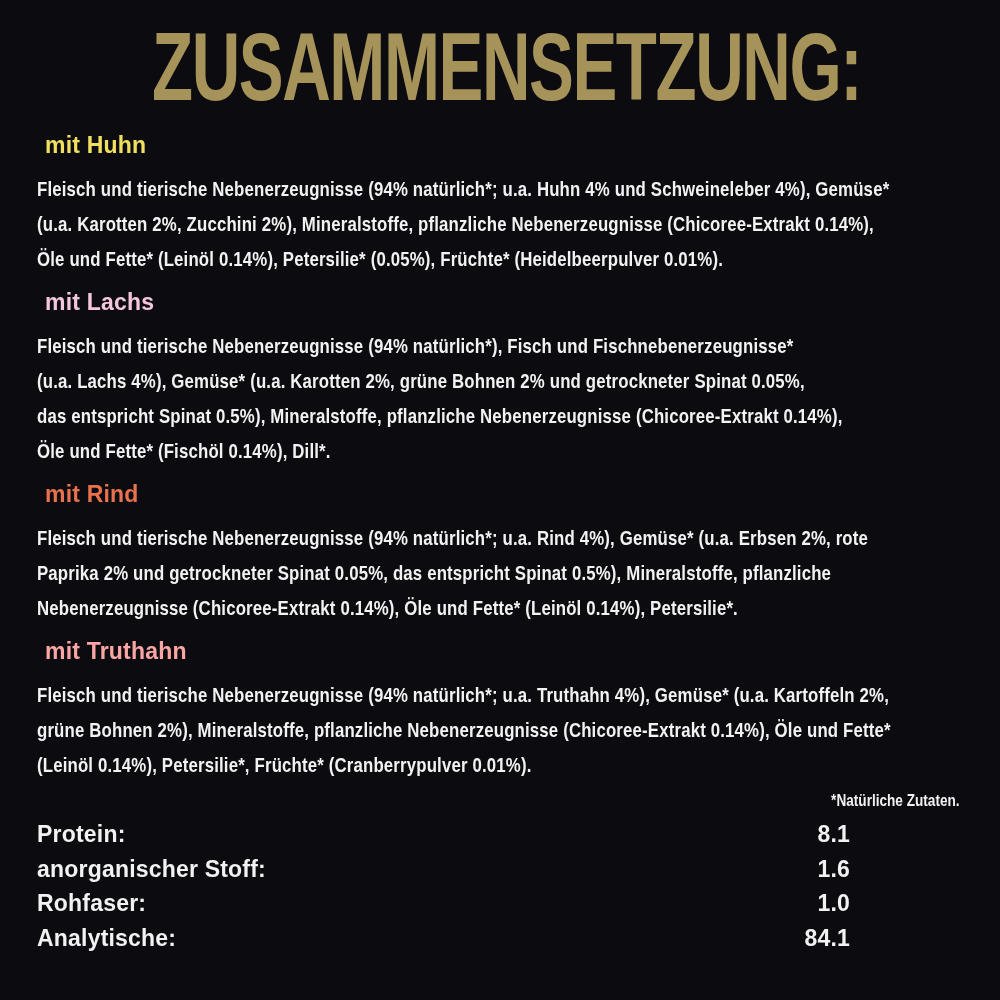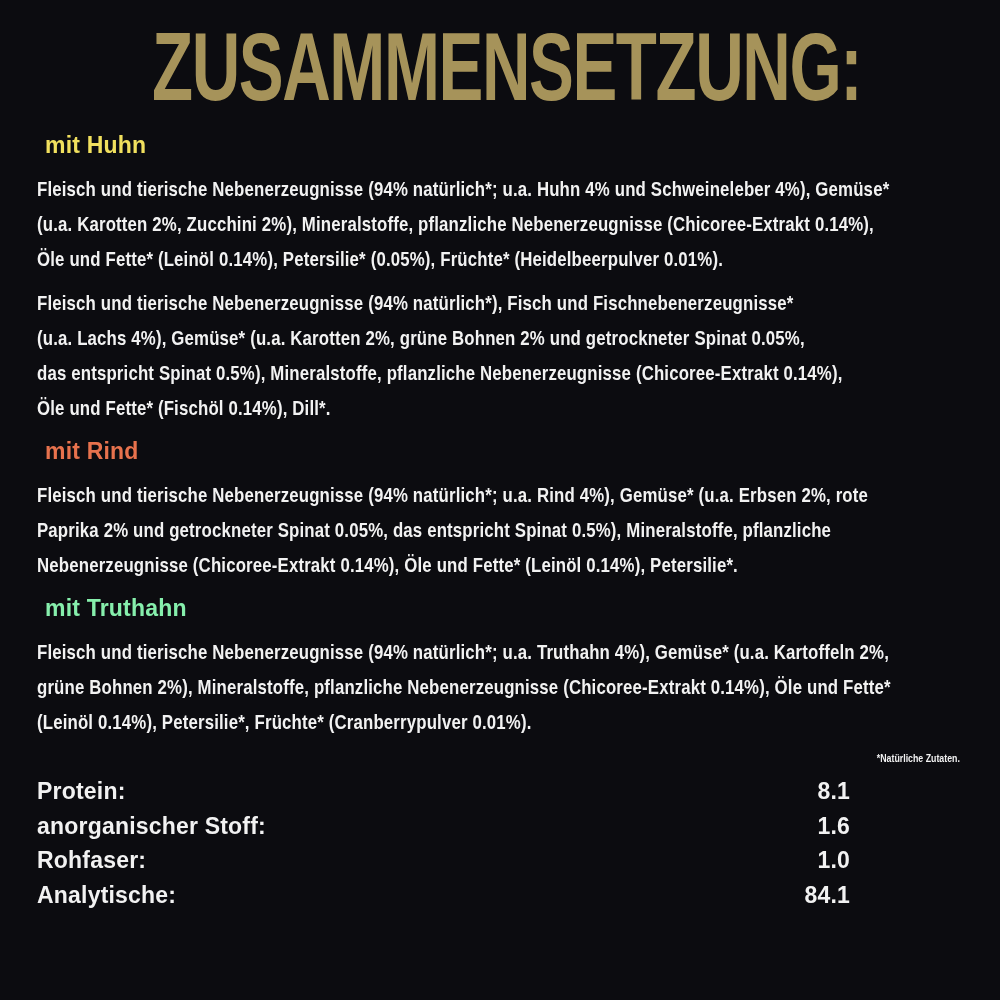--- a/index.html
+++ b/index.html
@@ -61,21 +61,21 @@
     font-weight: bold;
     letter-spacing: 0.2px;
     white-space: pre;          
     transform: scaleX(0.80);   
     transform-origin: 0 50%;
     color: #f2f2f2;
   }
 
   .footnote {
     text-align: right;
-    font-size: 11px;
+    font-size: 17px;
     line-height: 20px;
     font-weight: bold;
     margin: 2px 0 6px 0;
     color: #f2f2f2;
   }
 
   .analytics-heading {
     margin: 6px 0 10px 0;
     font-size: 31px;
     line-height: 40px;
@@ -108,35 +108,36 @@
   <div class="content">
 
     <section class="variant">
       <h2 class="section-label" style="color: rgb(241, 224, 94);">mit Huhn</h2>
       <p class="section-text">Fleisch und tierische Nebenerzeugnisse (94% natürlich*; u.a. Huhn 4% und Schweineleber 4%), Gemüse*
 (u.a. Karotten 2%, Zucchini 2%), Mineralstoffe, pflanzliche Nebenerzeugnisse (Chicoree-Extrakt 0.14%),
 Öle und Fette* (Leinöl 0.14%), Petersilie* (0.05%), Früchte* (Heidelbeerpulver 0.01%).</p>
     </section>
 
     <section class="variant">
+      <h2 class="section-label" style="color: rgb(245, 198, 223);">mit Lachs</h2>
       <p class="section-text">Fleisch und tierische Nebenerzeugnisse (94% natürlich*), Fisch und Fischnebenerzeugnisse*
 (u.a. Lachs 4%), Gemüse* (u.a. Karotten 2%, grüne Bohnen 2% und getrockneter Spinat 0.05%,
 das entspricht Spinat 0.5%), Mineralstoffe, pflanzliche Nebenerzeugnisse (Chicoree-Extrakt 0.14%),
 Öle und Fette* (Fischöl 0.14%), Dill*.</p>
     </section>
 
     <section class="variant">
       <h2 class="section-label" style="color: rgb(231, 114, 77);">mit Rind</h2>
       <p class="section-text">Fleisch und tierische Nebenerzeugnisse (94% natürlich*; u.a. Rind 4%), Gemüse* (u.a. Erbsen 2%, rote
 Paprika 2% und getrockneter Spinat 0.05%, das entspricht Spinat 0.5%), Mineralstoffe, pflanzliche
 Nebenerzeugnisse (Chicoree-Extrakt 0.14%), Öle und Fette* (Leinöl 0.14%), Petersilie*.</p>
     </section>
 
     <section class="variant">
-      <h2 class="section-label" style="color: #86efac;">mit Truthahn</h2>
+      <h2 class="section-label" style="color: #fca5a5;">mit Truthahn</h2>
       <p class="section-text">Fleisch und tierische Nebenerzeugnisse (94% natürlich*; u.a. Truthahn 4%), Gemüse* (u.a. Kartoffeln 2%,
 grüne Bohnen 2%), Mineralstoffe, pflanzliche Nebenerzeugnisse (Chicoree-Extrakt 0.14%), Öle und Fette*
 (Leinöl 0.14%), Petersilie*, Früchte* (Cranberrypulver 0.01%).</p>
     </section>
 
     <div class="footnote"><span class="cond from-right">*Natürliche Zutaten.</span></div>
 
 
     <div class="analytics-rows">
 

